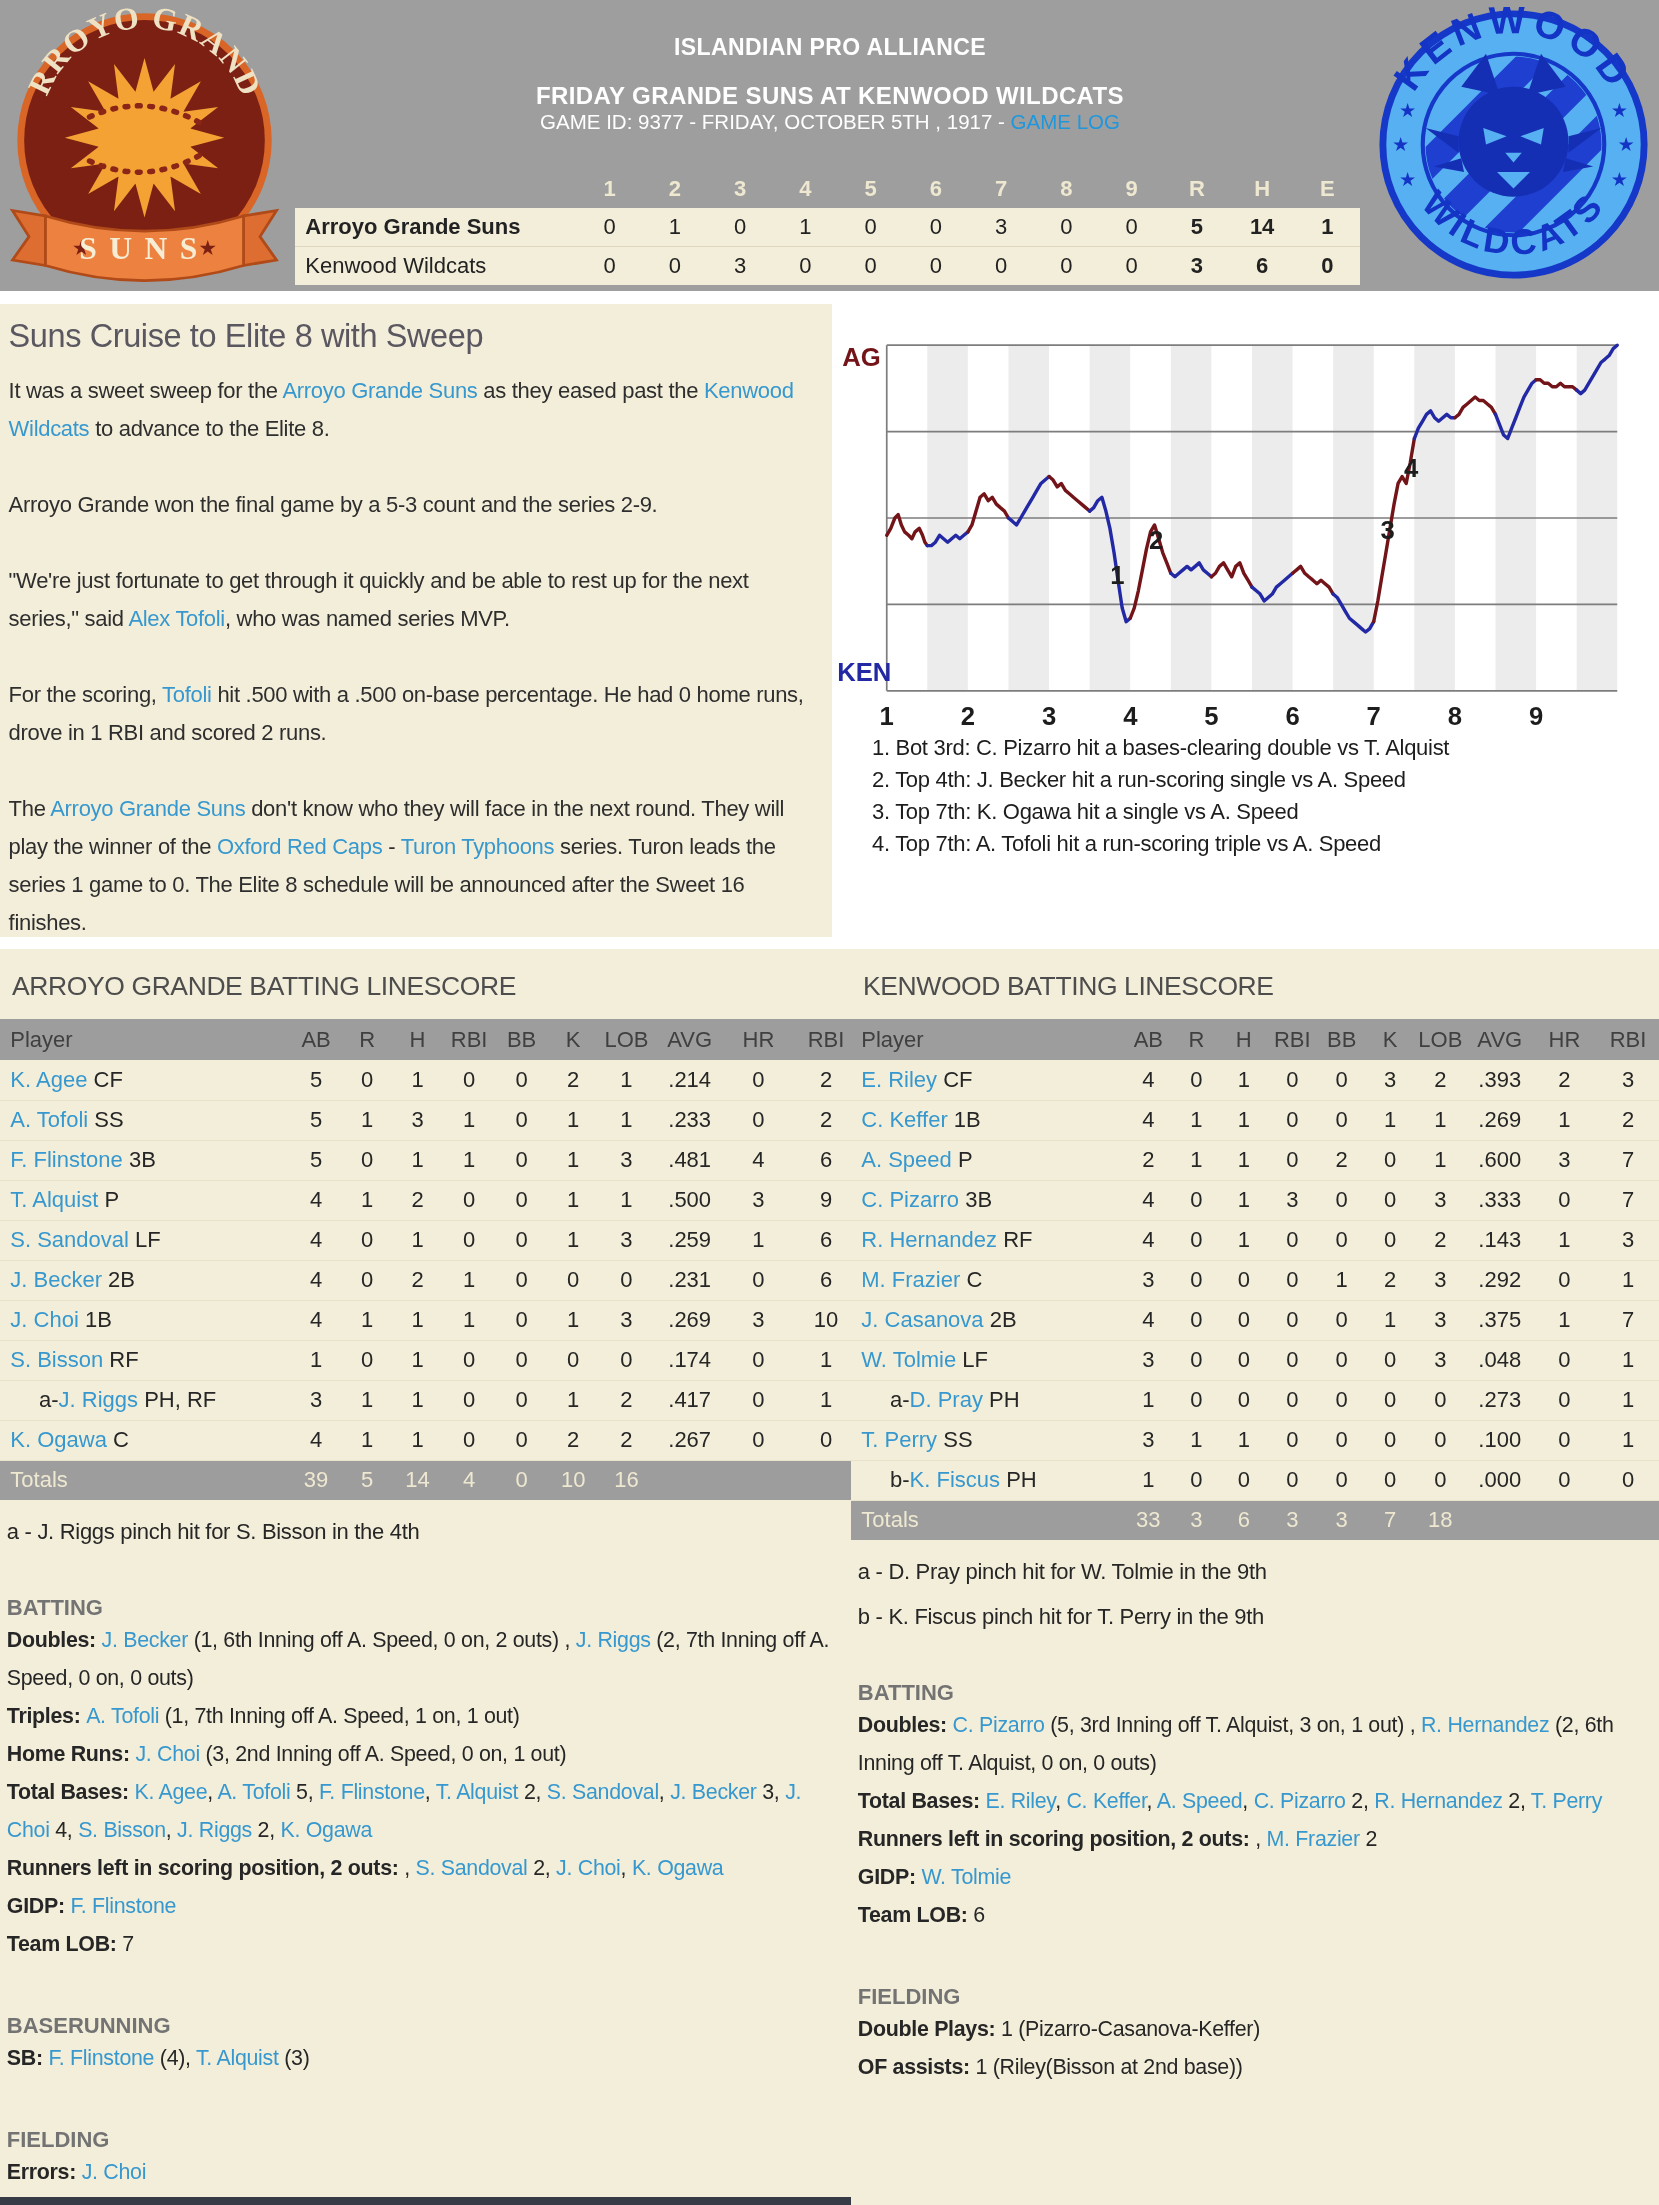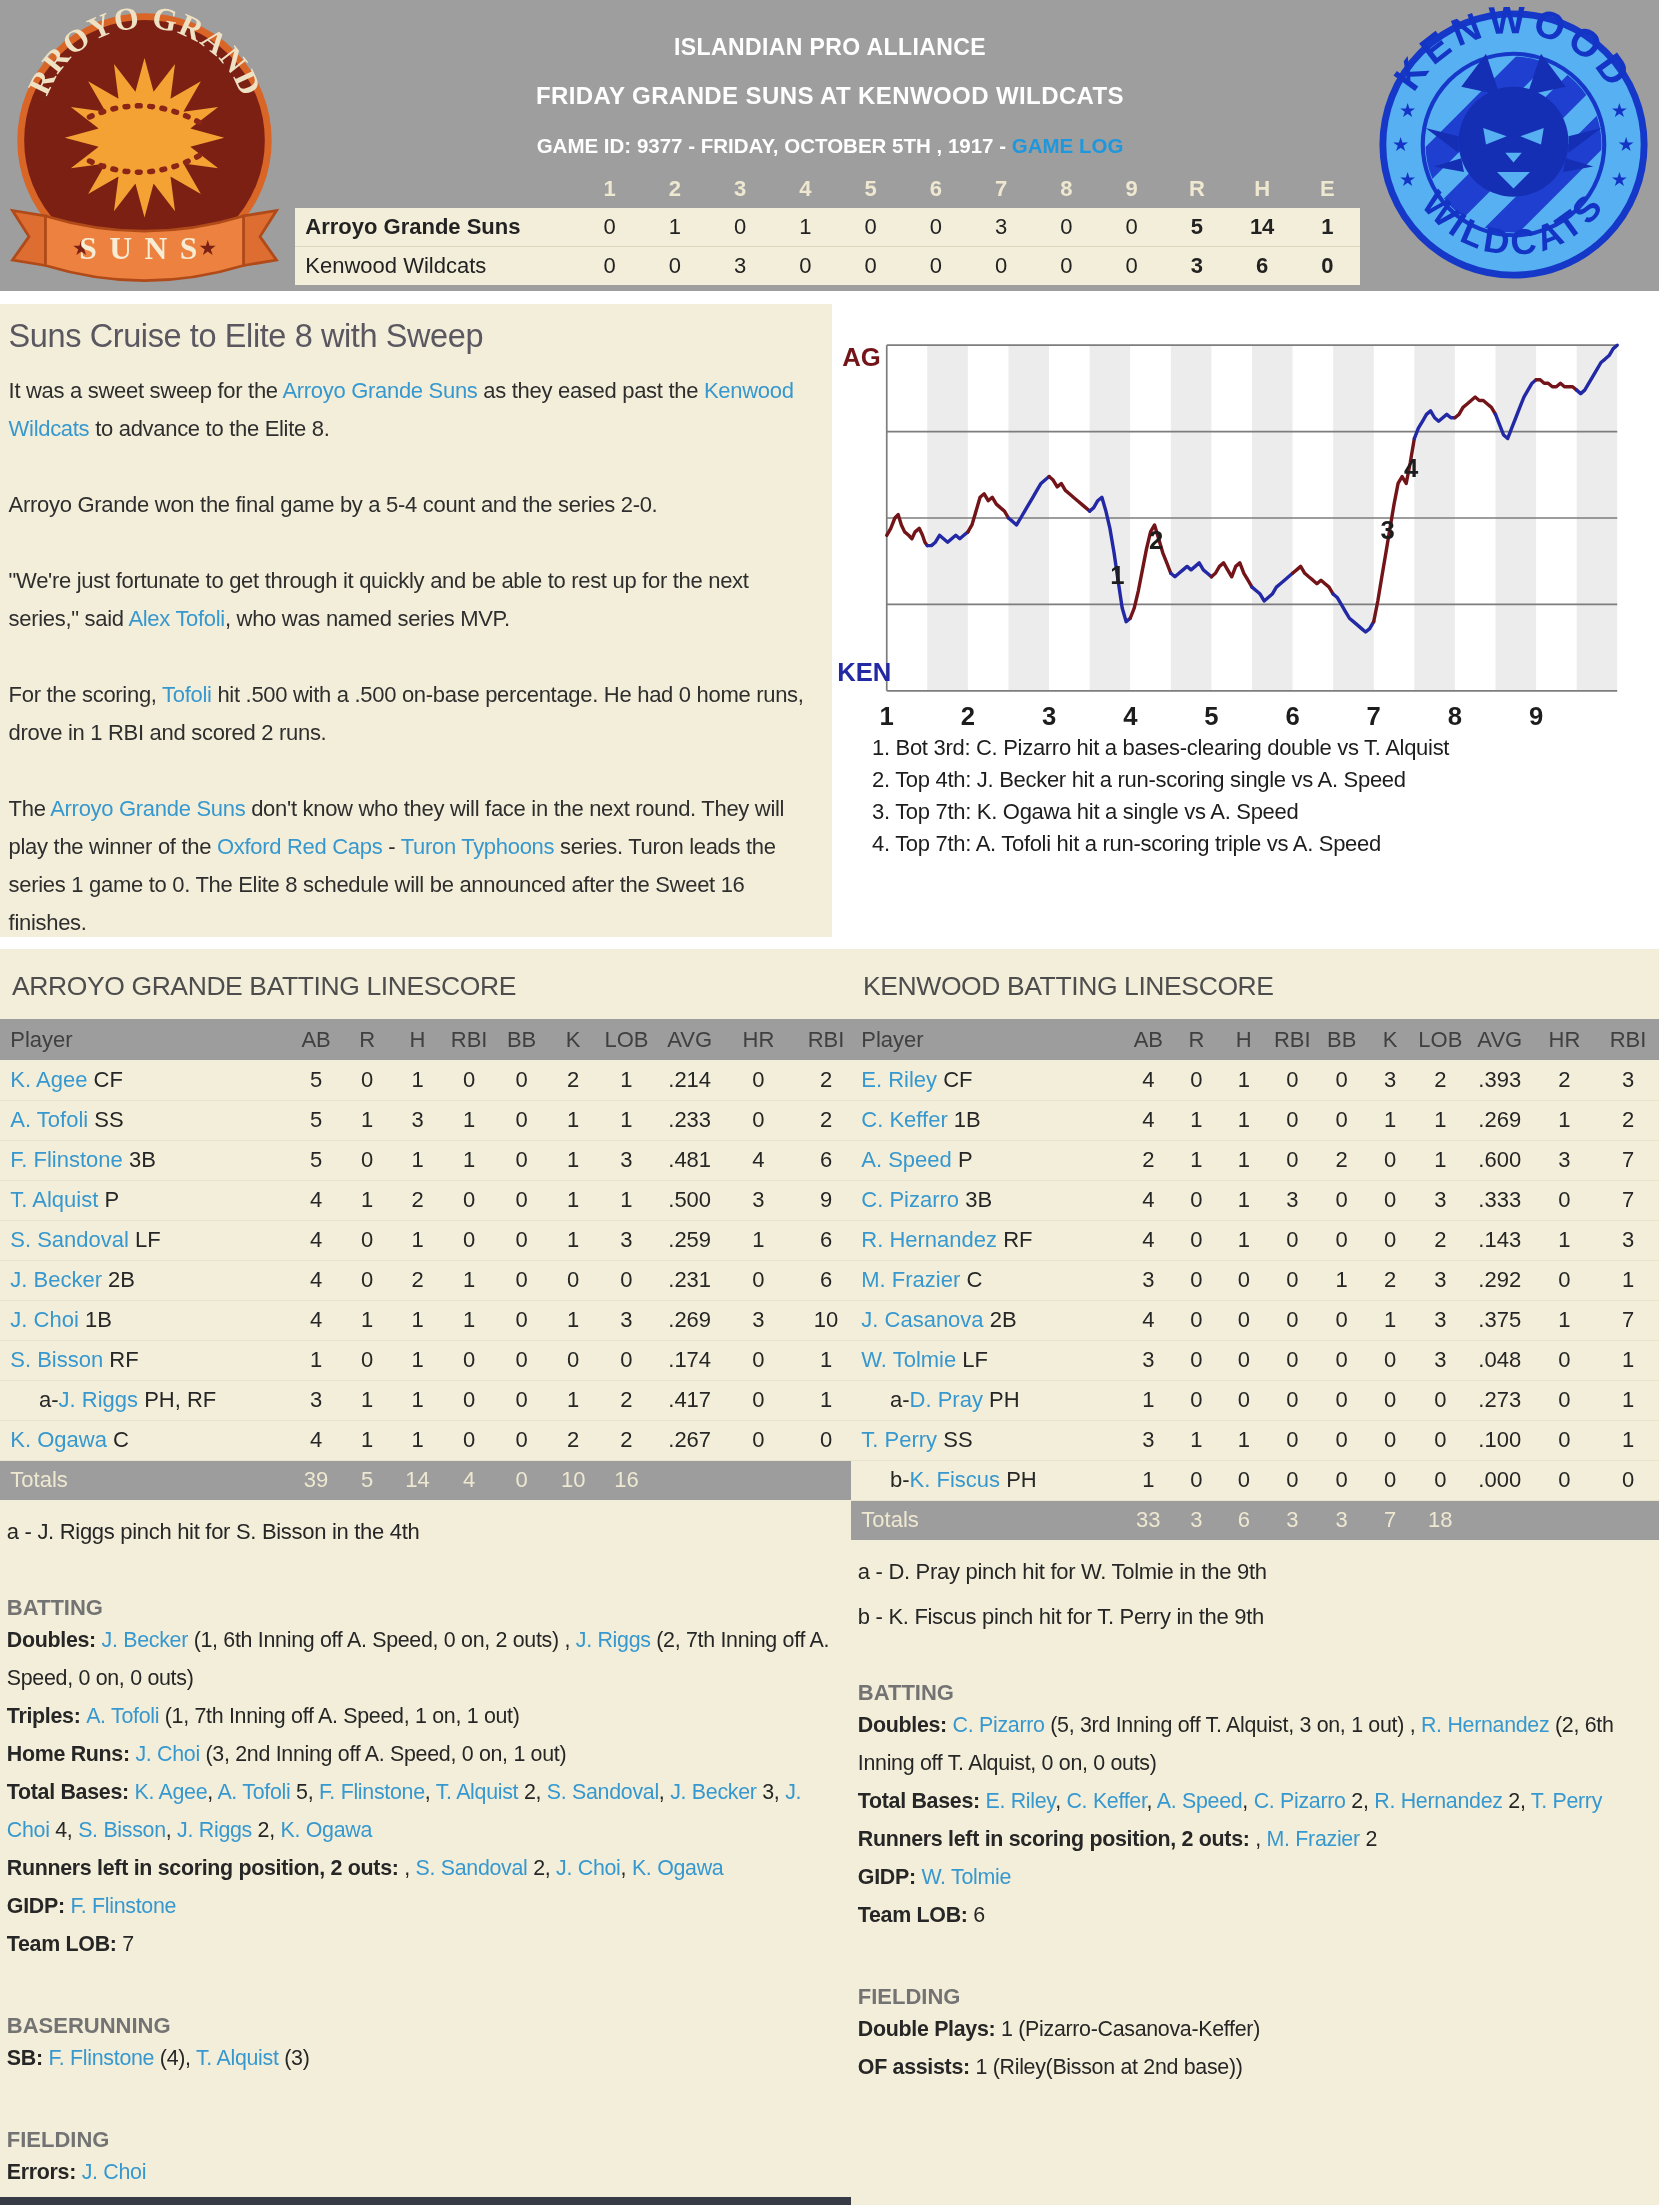--- a/index.html
+++ b/index.html
@@ -9,21 +9,21 @@
   .b{font-weight:bold;}
 
   
   .header{position:absolute;left:0;top:0;width:1660px;height:291px;background:#9e9e9e;}
   .logo{position:absolute;top:6.8px;width:275px;height:275px;}
   .logo.left{left:6.8px;}
   .logo.right{right:8.6px;}
   .header-titles{position:absolute;left:282px;right:282px;top:34px;text-align:center;color:#ffffff;}
   .ht1{font-size:23px;font-weight:bold;letter-spacing:0.4px;}
   .ht2{margin-top:20.5px;font-size:24px;font-weight:bold;letter-spacing:0.4px;}
-  .ht3{margin-top:24px;font-size:20.5px;font-weight:bold;}
+  .ht3{font-size:20.5px;font-weight:normal;}
   .ht3 .lnk{color:#1f97dd;}
 
   
   .linescore{position:absolute;left:295px;top:169px;width:1065px;font-size:22px;}
   .ls-row{display:flex;align-items:center;height:38px;}
   .ls-row.head{height:39px;color:#efe8d1;font-weight:bold;}
   .ls-row.data{background:#f3eed9;color:#222;}
   .ls-row.data.first{border-bottom:1.7px solid #ddd6bd;}
   .ls-team{width:282px;padding-left:10.3px;box-sizing:border-box;}
   .ls-cell{flex:1;text-align:center;}
@@ -179,21 +179,21 @@
           <div class="ls-cell b">0</div>
         </div>
       </div>
   </div>
 </div>
 
 <div class="article">
   <h1>Suns Cruise to Elite 8 with Sweep</h1>
   <div>
       <p><span>It was a sweet sweep for the </span><span class="lnk">Arroyo Grande Suns</span><span> as they eased past the </span><span class="lnk">Kenwood Wildcats</span><span> to advance to the Elite 8.</span></p>
-      <p><span>Arroyo Grande won the final game by a 5-4 count and the series 2-0.</span></p>
+      <p><span>Arroyo Grande won the final game by a 5-3 count and the series 2-9.</span></p>
       <p><span>"We're just fortunate to get through it quickly and be able to rest up for the next series," said </span><span class="lnk">Alex Tofoli</span><span>, who was named series MVP.</span></p>
       <p><span>For the scoring, </span><span class="lnk">Tofoli</span><span> hit .500 with a .500 on-base percentage. He had 0 home runs, drove in 1 RBI and scored 2 runs.</span></p>
       <p><span>The </span><span class="lnk">Arroyo Grande Suns</span><span> don't know who they will face in the next round. They will play the winner of the </span><span class="lnk">Oxford Red Caps</span><span> - </span><span class="lnk">Turon Typhoons</span><span> series. Turon leads the series 1 game to 0. The Elite 8 schedule will be announced after the Sweet 16 finishes.</span></p>
     </div>
 </div>
 
 <div class="chart-panel">
   <svg id="wpsvg" width="828" height="428" viewBox="0 0 968 500">
       <rect x="111.4" y="48" width="47.4" height="404" fill="#ececec"></rect>
       <rect x="206.3" y="48" width="47.4" height="404" fill="#ececec"></rect>

